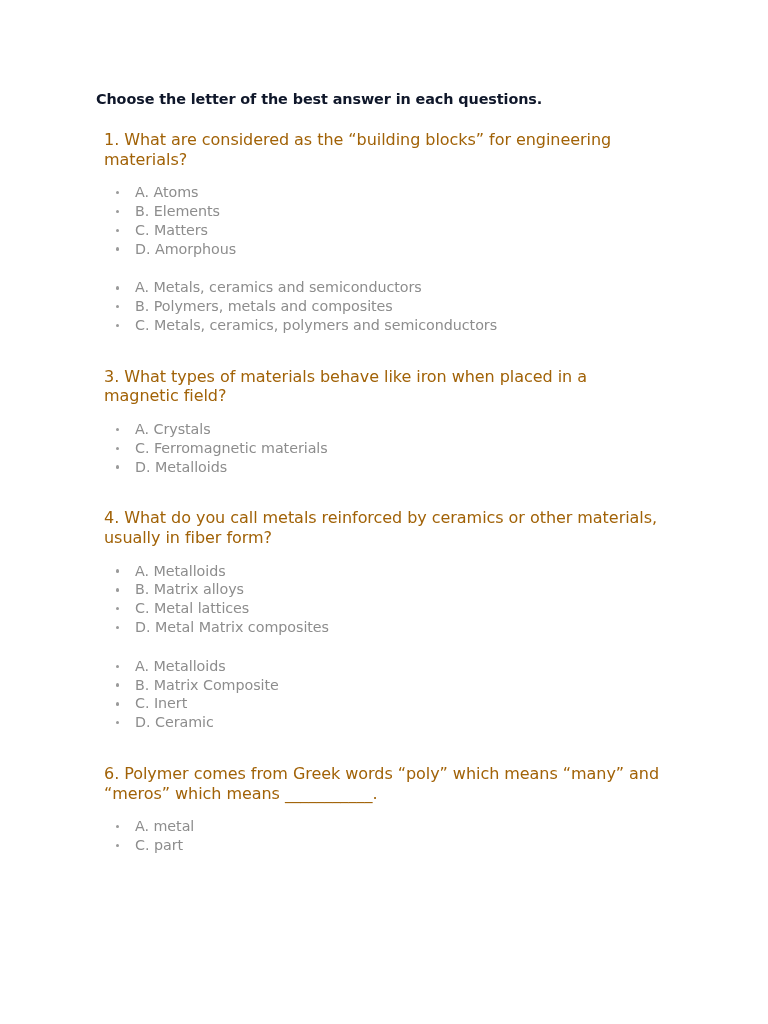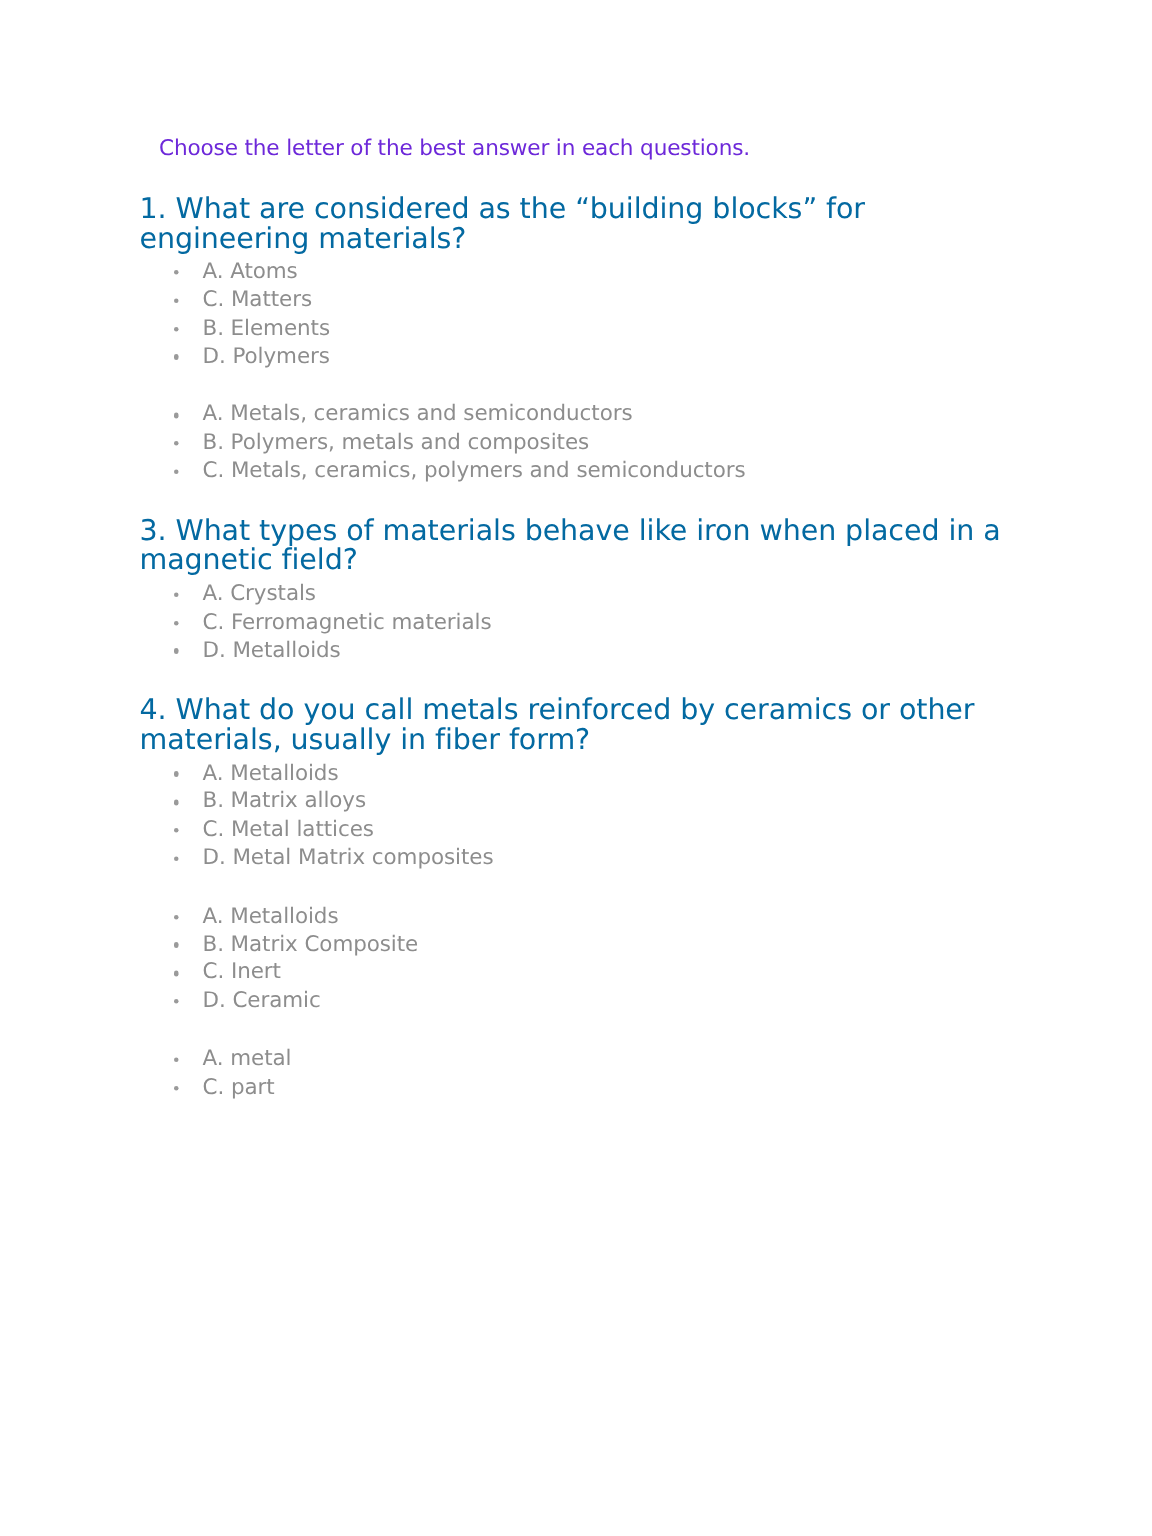--- a/index.html
+++ b/index.html
@@ -22,38 +22,38 @@
     top: 0;
     width: 768px;
     height: 1024px;
     background: #ffffff;
     box-sizing: border-box;
     padding: 90px 90px 0 90px;
   }
 
   .doc-heading {
     font-size: 14.4px;
-    font-weight: normal;
-    color: #6d28d9;
+    font-weight: bold;
+    color: #0f172a;
     letter-spacing: -0.1px;
     line-height: 18px;
-    margin: 0 0 22px 16px;
+    margin: 0 0 22px 6px;
     white-space: nowrap;
   }
 
   .question-block {
     margin: 0 0 0 0;
   }
 
   .question-text {
-    font-size: 19px;
+    font-size: 16px;
     font-weight: normal;
-    color: #0369a1;
+    color: #a16207;
     line-height: 19.6px;
-    margin: 3px;
+    margin: 14px;
     max-width: 590px;
     letter-spacing: -0.05px;
   }
 
   .options {
     list-style: none;
     margin: 2px 0 0 0;
     padding: 0;
   }
 
@@ -90,23 +90,23 @@
 <div class="page">
 
   <h1 class="doc-heading">Choose the letter of the best answer in each questions.</h1>
 
   <div class="questions-container">
 
     <div class="question-block">
       <p class="question-text">1. What are considered as the “building blocks” for engineering materials?</p>
       <ul class="options">
         <li class="option-item"><span class="bullet"></span><span>A. Atoms</span></li>
+        <li class="option-item"><span class="bullet"></span><span>B. Elements</span></li>
         <li class="option-item"><span class="bullet"></span><span>C. Matters</span></li>
-        <li class="option-item"><span class="bullet"></span><span>B. Elements</span></li>
-        <li class="option-item"><span class="bullet"></span><span>D. Polymers</span></li>
+        <li class="option-item"><span class="bullet"></span><span>D. Amorphous</span></li>
       </ul>
     </div>
     <div class="block-gap"></div>
 
     <div class="question-block">
       <ul class="options">
         <li class="option-item"><span class="bullet"></span><span>A. Metals, ceramics and semiconductors</span></li>
         <li class="option-item"><span class="bullet"></span><span>B. Polymers, metals and composites</span></li>
         <li class="option-item"><span class="bullet"></span><span>C. Metals, ceramics, polymers and semiconductors</span></li>
       </ul>
@@ -138,20 +138,21 @@
       <ul class="options">
         <li class="option-item"><span class="bullet"></span><span>A. Metalloids</span></li>
         <li class="option-item"><span class="bullet"></span><span>B. Matrix Composite</span></li>
         <li class="option-item"><span class="bullet"></span><span>C. Inert</span></li>
         <li class="option-item"><span class="bullet"></span><span>D. Ceramic</span></li>
       </ul>
     </div>
     <div class="block-gap"></div>
 
     <div class="question-block">
+      <p class="question-text">6. Polymer comes from Greek words “poly” which means “many” and “meros” which means ___________.</p>
       <ul class="options">
         <li class="option-item"><span class="bullet"></span><span>A. metal</span></li>
         <li class="option-item"><span class="bullet"></span><span>C. part</span></li>
       </ul>
     </div>
 
   </div>
 </div>
 
 </body></html>

